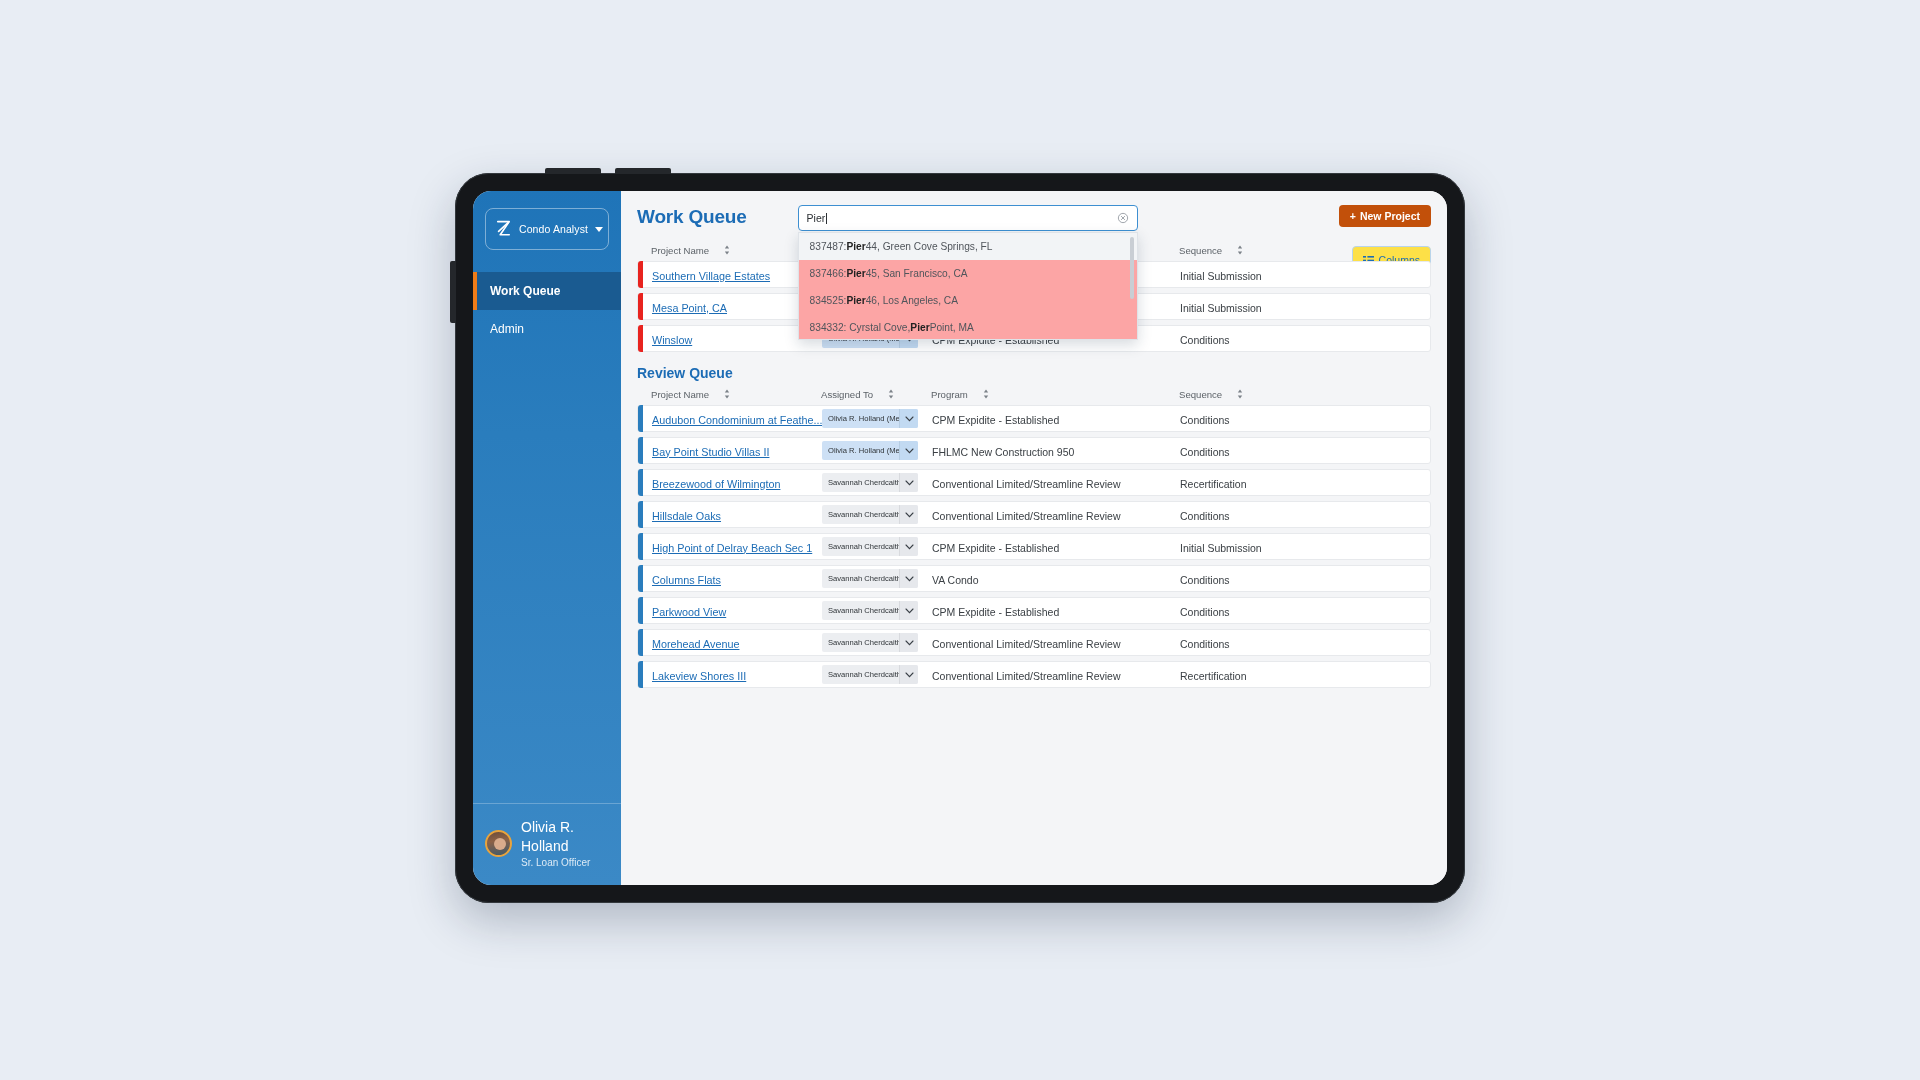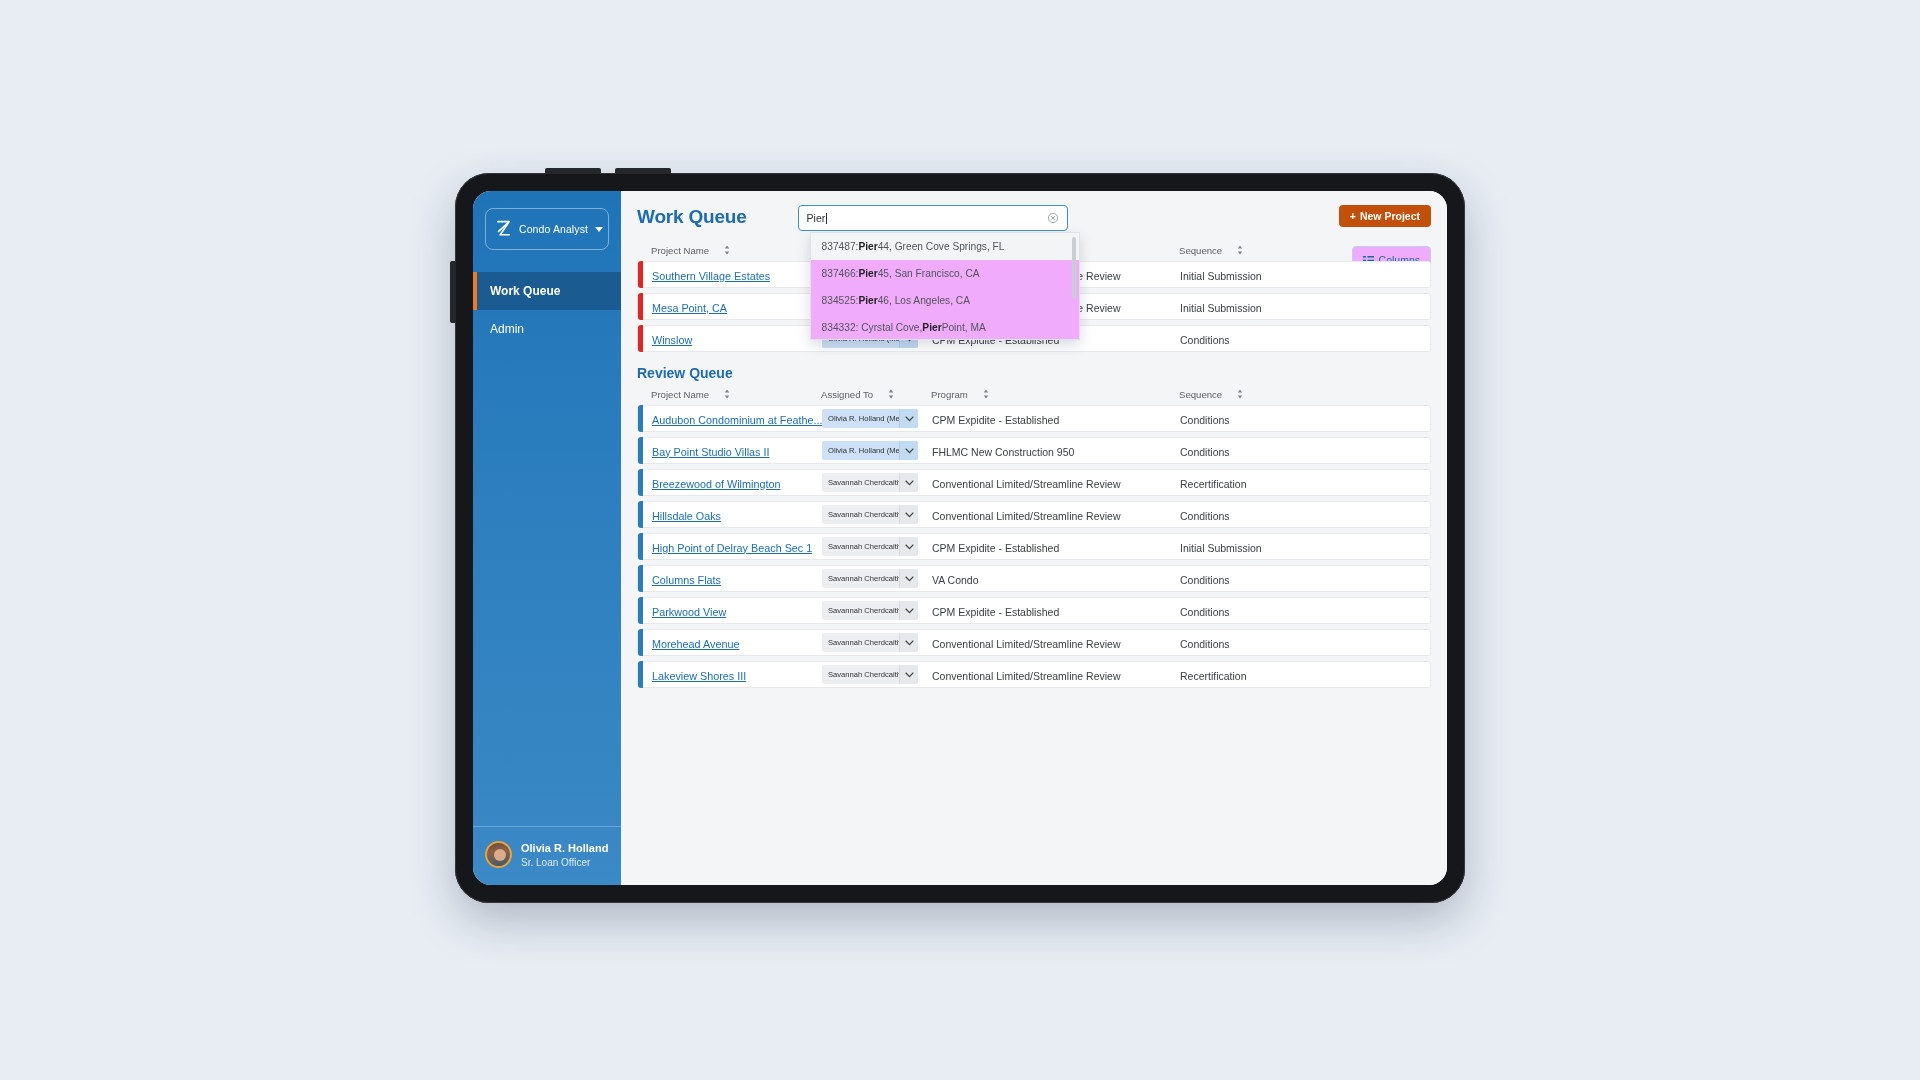--- a/index.html
+++ b/index.html
@@ -90,52 +90,52 @@
   .avatar {
     width:27px;height:27px;border-radius:50%;flex:0 0 27px;
     border:2px solid #e8a33c; overflow:hidden;
     background:linear-gradient(170deg,#6b4b3a 0%,#8d6246 38%,#3e5a6b 100%);
     position:relative;
   }
   .avatar::after{
     content:""; position:absolute; left:7px; top:6px; width:12px; height:12px;
     border-radius:50%; background:#d9ac8c;
   }
-  .user-name { color:#fff; font-size:11px; font-weight:bold; line-height:1.35; }
+  .user-name { color:#fff; font-size:14px; font-weight:normal; line-height:1.35; }
   .user-role { color:#dbeaf6; font-size:10px; line-height:1.35; }
 
   
   .main {
     flex:1; position:relative; background:#f4f5f7;
     padding:14px 16px 0 16px; overflow:hidden;
   }
   .topbar { display:flex; align-items:flex-start; height:34px; }
   .page-title {
     color:#1c6cb5; font-size:19px; font-weight:bold; letter-spacing:-.2px;
     padding-top:1px;
   }
 
-  .search-wrap { position:relative; margin-left:51px; width:270px;border-radius:12px; }
+  .search-wrap { position:relative; margin-left:51px; width:340px;border-radius:12px; }
   .search-box {
     width:100%; height:26px;
     border:1.6px solid #3d8fd1; border-radius:4px; background:#fff;
     display:flex; align-items:center; padding:0 8px;
   }
   .search-val {
     font-size:10.5px; color:#2b2f33; position:relative;
   }
   .caret-bar {
     display:inline-block; width:1px; height:11px; background:#2b2f33;
     vertical-align:-2px; margin-left:1px;
   }
   .clear-icon { margin-left:auto; width:12px; height:12px; }
 
   .suggest {
-    position:absolute; left:12px; top:27px; width:100%;
-    background:#f0abfc; border:1px solid #dfe3e8;
+    position:absolute; left:0; top:27px; width:100%;
+    background:#fca5a5; border:1px solid #dfe3e8;
     box-shadow:0 5px 13px rgba(25,45,70,.17);
     max-height:108px; overflow:hidden; z-index:40;
   }
   .suggest-item {
     height:27px; display:flex; align-items:center;
     padding:0 11px; font-size:10.2px; color:#50555b; white-space:nowrap;
     cursor:pointer;
   }
   .suggest-item.hl { background:#f2f4f6; }
   .suggest-item b { color:#222; font-weight:bold; }
@@ -148,21 +148,21 @@
     margin-left:auto; display:flex; flex-direction:column; align-items:flex-end;
   }
   .new-project {
     background:#c2500a; color:#fff; border:none; border-radius:4px;
     height:22px; padding:0 11px; font-size:10.5px; font-weight:bold;
     display:flex; align-items:center; gap:4px; cursor:pointer;
     font-family:"Liberation Sans",sans-serif;
   }
   .columns-btn {
     margin-top:19px;
-    background:#f0abfc; color:#1c6cb5; border:1px solid #b9d4ea; border-radius:4px;
+    background:#fde047; color:#1c6cb5; border:1px solid #b9d4ea; border-radius:4px;
     height:28px; padding:0 10px; font-size:10.5px;
     display:flex; align-items:center; gap:5px; cursor:pointer;
     font-family:"Liberation Sans",sans-serif;
   }
 
   
   .section-title {
     font-size:14px; font-weight:bold; margin-top:13px; margin-bottom:2px;
   }
   .section-title.danger { color:#e8231f; }

